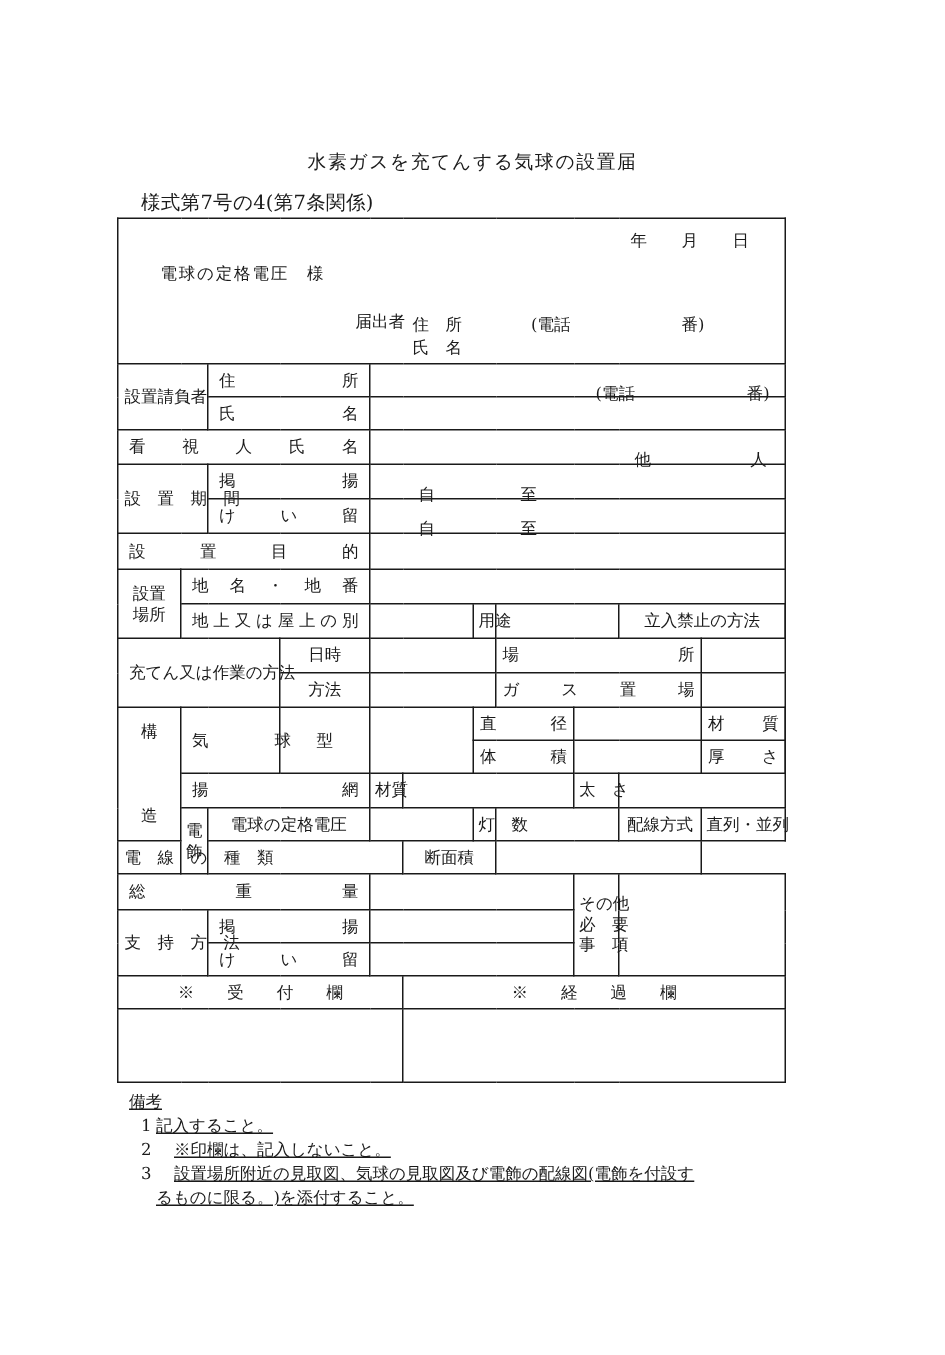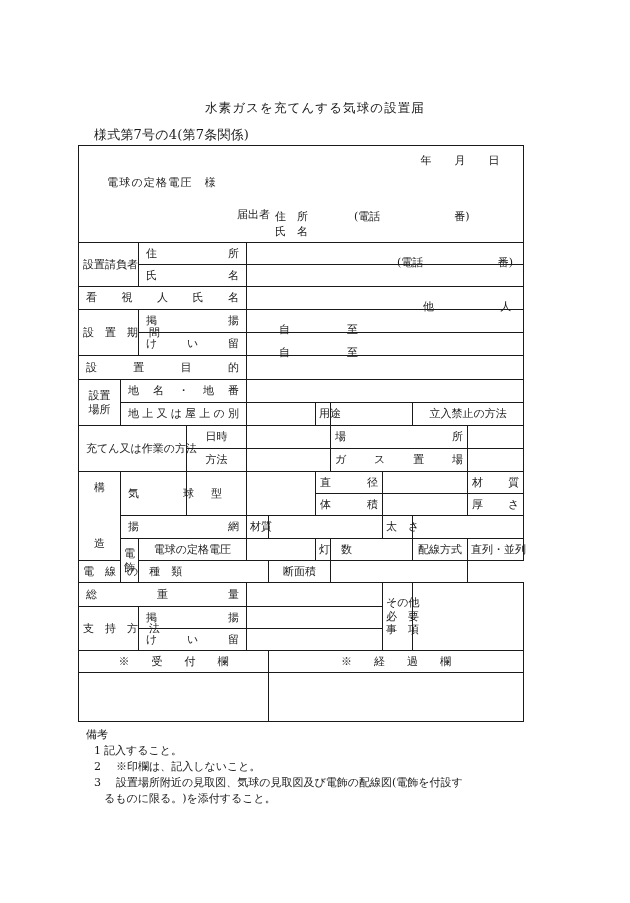--- a/index.html
+++ b/index.html
@@ -162,20 +162,21 @@
   .recv-body { height: 48px; }
 
   
   .remarks {
     position: absolute;
     left: 86px;
     top: 727px;
     width: 470px;
     font-size: 11px;
     line-height: 1.45;
+    text-decoration: underline;
   }
   .remarks-title { margin: 0 0 0 0; white-space: nowrap; }
   .remarks ol {
     list-style: none;
     margin: 0;
     padding: 0;
   }
   .remarks li {
     position: relative;
     padding-left: 30px;

